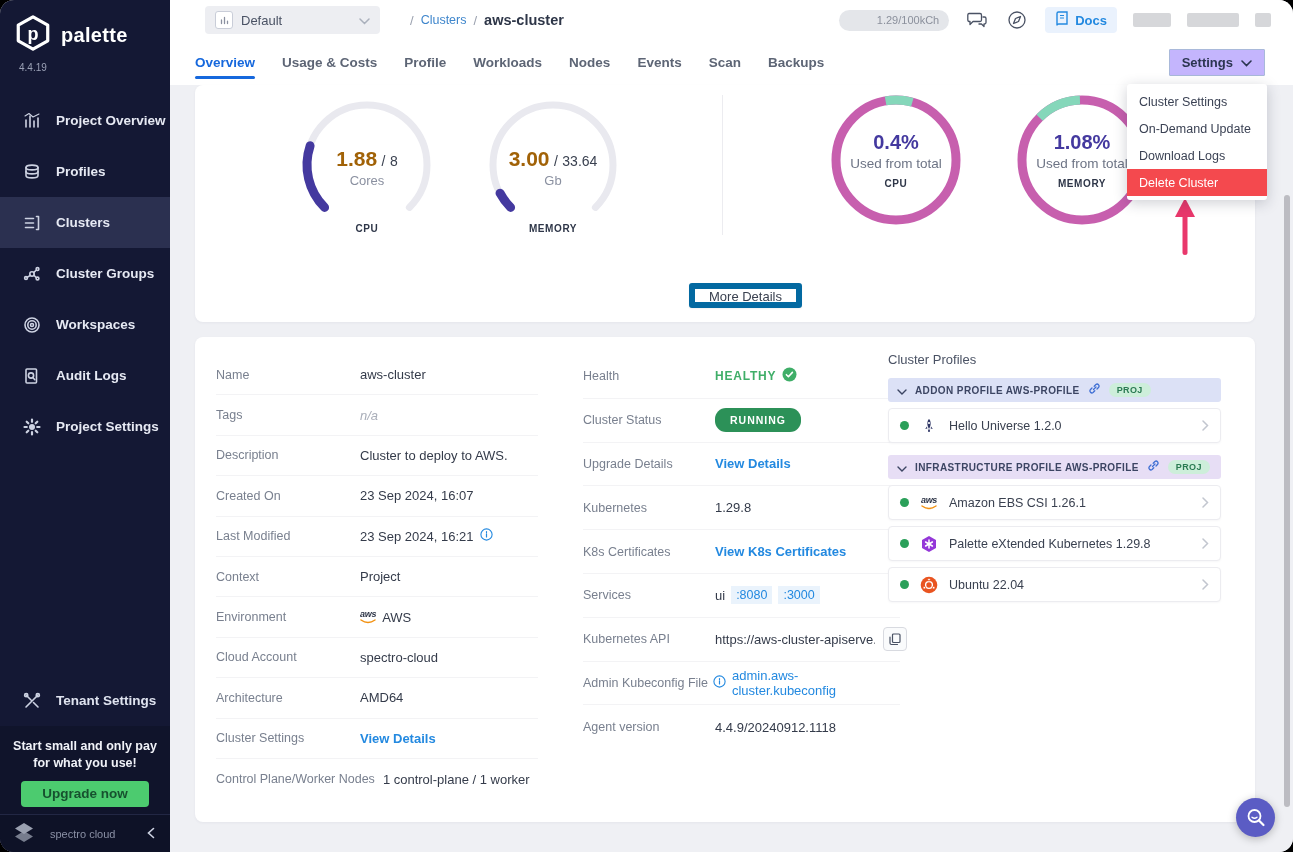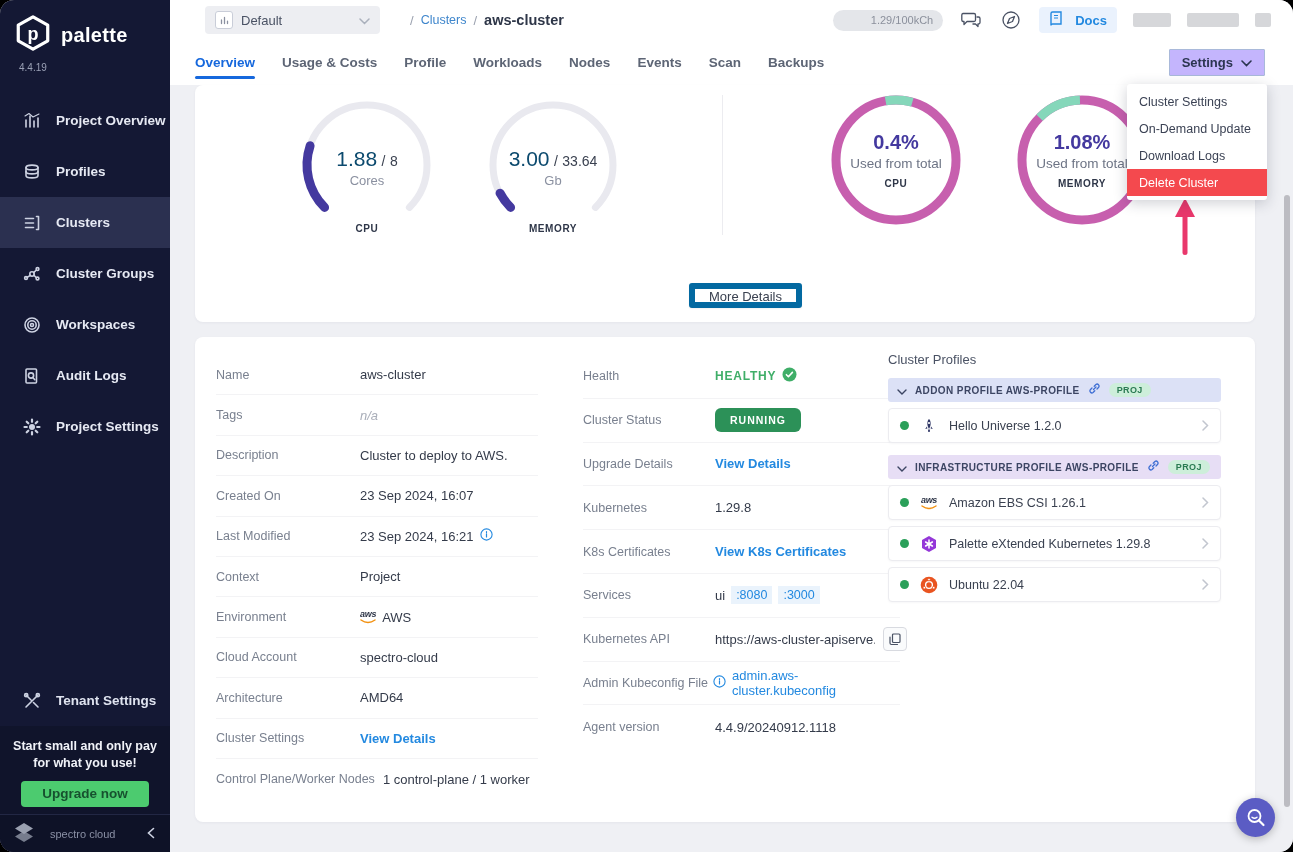--- a/index.html
+++ b/index.html
@@ -28,21 +28,21 @@
   .proj-select { margin-left:35px; width:175px; height:28px; background:#edeef2; border-radius:4px; display:flex; align-items:center; padding:0 10px; gap:8px; cursor:pointer; }
   .proj-select .txt { font-size:13px; color:#4a5264; flex:1; }
   .mini-box { width:18px; height:18px; background:#fff; border:1px solid #c9cdd8; border-radius:3px; display:flex; align-items:center; justify-content:center; }
   .breadcrumb { margin-left:30px; font-size:13px; display:flex; align-items:center; gap:7px; }
   .crumb-slash { color:#9aa0ae; }
   .crumb-link { color:#3f86cc; cursor:pointer; font-size:12.5px; }
   .crumb-cur { color:#2e3648; font-size:14.5px; font-weight:bold; }
   .topbar-right { margin-left:auto; margin-right:22px; display:flex; align-items:center; gap:16px; }
   .usage-pill { background:#e4e6ea; border-radius:11px; height:21px; min-width:110px; display:flex; align-items:center; justify-content:flex-end; padding:0 10px; font-size:11px; color:#8b909c; }
   .icon-btn { width:24px; height:24px; display:flex; align-items:center; justify-content:center; cursor:pointer; }
-  .docs-btn { background:#eaf2fd; border-radius:4px; height:26px; display:flex; align-items:center; gap:12px; padding:0 10px; cursor:pointer; }
+  .docs-btn { background:#eaf2fd; border-radius:4px; height:26px; display:flex; align-items:center; gap:6px; padding:0 10px; cursor:pointer; }
   .docs-btn span { color:#2389e0; font-size:13px; font-weight:bold; }
   .blur-block { background:#d6d7da; border-radius:2px; height:14px; }
 
   
   .tabsrow { position:absolute; left:170px; top:40px; width:1123px; height:45px; background:#fff; }
   .tabs { display:flex; gap:27px; padding-left:25px; height:100%; align-items:center; }
   .tab { font-size:13.5px; color:#5d6575; font-weight:bold; cursor:pointer; position:relative; height:100%; display:flex; align-items:center; }
   .tab.active { color:#1668dd; }
   .tab.active::after { content:""; position:absolute; left:0; right:0; bottom:6px; height:3px; background:#1668dd; border-radius:2px; }
   .settings-btn { position:absolute; right:28px; top:9px; height:27px; background:#c4b5fd; border:1px solid #a9b9da; border-radius:1px; display:flex; align-items:center; gap:8px; padding:0 12px; font-size:13px; font-weight:bold; color:#2b3550; cursor:pointer; }
@@ -50,21 +50,21 @@
   
   .content { position:absolute; left:170px; top:85px; width:1123px; height:767px; background:#eff0f4; }
   .card { position:absolute; background:#fff; border-radius:8px; box-shadow:0 1px 3px rgba(40,45,80,.05); }
   .stats-card { left:25px; top:0; width:1060px; height:237px; }
   .details-card { left:25px; top:252px; width:1060px; height:485px; overflow:hidden; }
 
   
   .gauge { position:absolute; width:140px; height:140px; }
   .gauge svg { position:absolute; left:0; top:0; }
   .gauge .center { position:absolute; left:0; width:140px; text-align:center; }
-  .g-val { font-size:21px; font-weight:normal; color:#0c4a6e; }
+  .g-val { font-size:21px; font-weight:bold; color:#a16207; }
   .g-sep, .g-total { font-size:14px; color:#3a4150; }
   .g-unit { font-size:13px; color:#8a90a0; }
   .g-label { font-size:10px; font-weight:bold; letter-spacing:.6px; color:#2e3648; }
   .d-val { font-size:20px; font-weight:bold; color:#44399f; }
   .d-cap { font-size:13.5px; color:#6d7485; }
   .v-divider { position:absolute; left:527px; top:10px; width:1px; height:140px; background:#ececf0; }
   .more-details { position:absolute; left:494px; top:198px; height:25px; padding:0 14px; background:#fff; border:6px solid #0369a1; border-radius:3px; box-shadow:0 1px 2px rgba(0,0,0,.06); font-size:13px; color:#3a4150; cursor:pointer; font-family:inherit; }
 
   
   .col { position:absolute; top:18px; }
@@ -75,21 +75,21 @@
   .col-left .drow { height:40.4px; }
   .col-mid .drow { height:43.8px; }
   .drow:last-child { border-bottom:none; }
   .dlabel { min-width:144px; padding-right:8px; font-size:12.5px; color:#79808f; white-space:nowrap; display:flex; align-items:center; gap:5px; }
   .col-mid .dlabel { min-width:132px; }
   .dvalue { font-size:13px; color:#343b4a; display:flex; align-items:center; gap:6px; }
   .muted-italic { color:#a9aeb9; font-style:italic; }
   .link { color:#2389e0; cursor:pointer; font-weight:bold; }
   .link.normal { font-weight:normal; }
   .healthy-txt { color:#3fae68; font-weight:bold; letter-spacing:.8px; font-size:12px; }
-  .status-pill { background:#2c9158; color:#fff; font-size:10.5px; font-weight:bold; letter-spacing:1px; padding:6px 15px; border-radius:6px; cursor:default; }
+  .status-pill { background:#2c9158; color:#fff; font-size:10.5px; font-weight:bold; letter-spacing:1px; padding:6px 15px; border-radius:11px; cursor:default; }
   .port-chip { background:#eaf3fc; color:#2389e0; border-radius:0; padding:2px 5px; font-size:12.5px; cursor:pointer; }
   .copy-btn { width:24px; height:24px; border:1px solid #d8dae0; background:#fafbfc; border-radius:4px; display:flex; align-items:center; justify-content:center; cursor:pointer; margin-left:2px; }
   .truncate { max-width:160px; overflow:hidden; white-space:nowrap; }
 
   
   .cp-title { font-size:13px; color:#4a5264; margin-bottom:11px; }
   .cp-header { height:24px; border-radius:3px; display:flex; align-items:center; gap:8px; padding:0 9px; margin-top:5px; cursor:pointer; }
   .cp-header.addon { background:#dce1f6; }
   .cp-header.infra { background:#e7def5; }
   .cp-header-text { font-size:10px; font-weight:bold; letter-spacing:.4px; color:#3c4563; }

